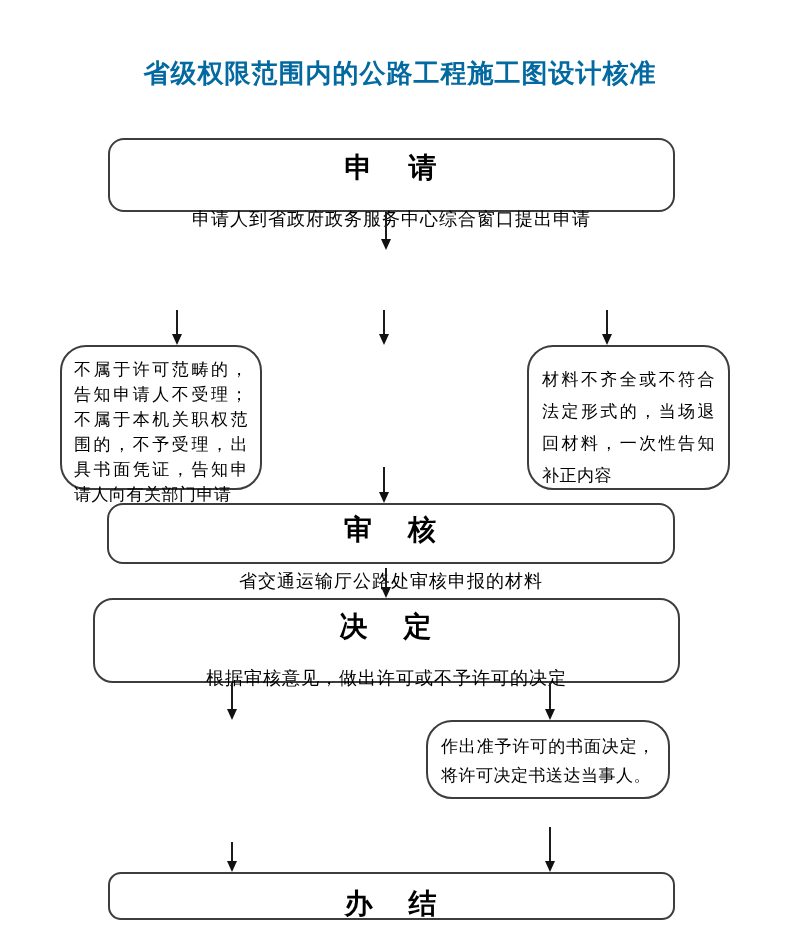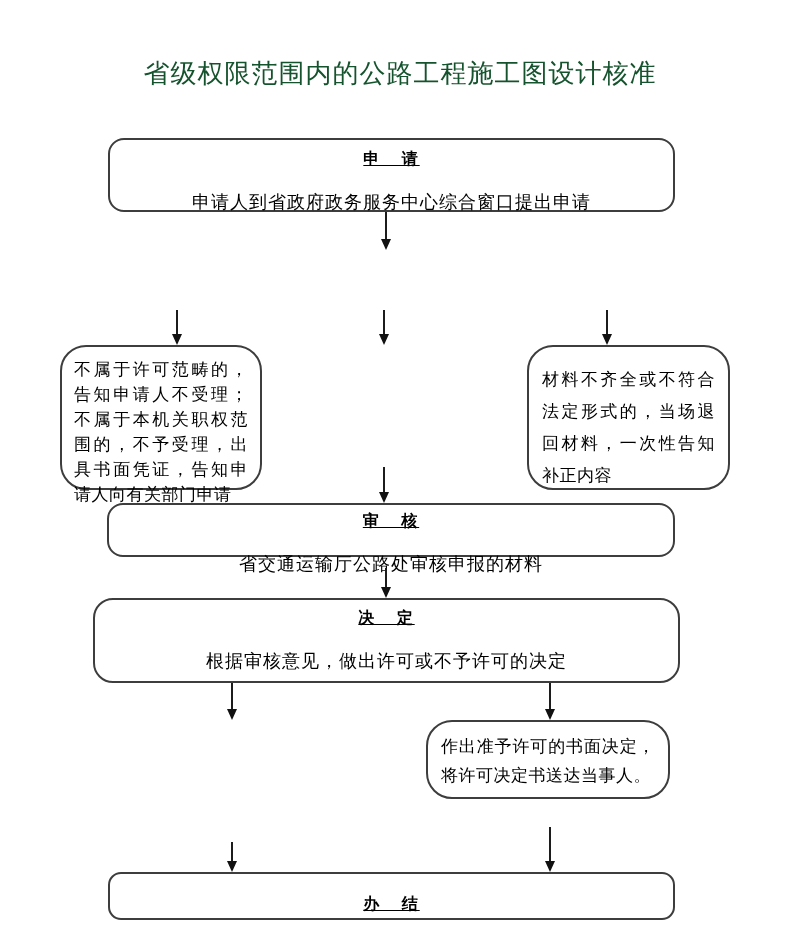--- a/index.html
+++ b/index.html
@@ -6,55 +6,54 @@
   #canvas{
     position:relative;
     width:800px;height:943px;
     background:#ffffff;
     font-family:"DejaVu Sans","Liberation Sans",sans-serif;
     color:#000000;
     overflow:hidden;
   }
   .page-title{
     position:absolute;left:0;top:56px;width:800px;
-    text-align:center;font-size:26px;font-weight:normal;
-    letter-spacing:1px;color:#14532d;
+    text-align:center;font-size:26px;font-weight:bold;
+    letter-spacing:1px;color:#0369a1;
   }
   .node{
     position:absolute;
     box-sizing:border-box;
     border:2px solid #3d3d3d;
     background:#ffffff;
   }
   .hdr-node{
     border-radius:16px;
     display:flex;flex-direction:column;align-items:center;
   }
   .node-heading{
-    font-size:16px;font-weight:bold;
+    font-size:28px;font-weight:bold;
     word-spacing:0.8em;letter-spacing:2px;
     white-space:nowrap;
-    text-decoration:underline;
   }
   .node-body{
     font-size:18px;letter-spacing:1px;
     white-space:nowrap;margin-top:20px;
   }
   .text-node{
     border-radius:26px;
     font-size:17px;letter-spacing:0.5px;
     text-align:justify;
   }
   
   .n-apply   {left:108px;top:138px;width:567px;height:74px;padding-top:9px;}
   .n-accept  {left:108px;top:250px;width:567px;height:60px;padding-top:4px;}
   .n-notacc  {left:60px; top:345px;width:202px;height:145px;padding:10px 12px;line-height:25px;}
   .n-accok   {left:278px;top:345px;width:227px;height:122px;padding:10px 13px;line-height:26px;}
   .n-return  {left:527px;top:345px;width:203px;height:145px;padding:16px 13px;line-height:32px;}
-  .n-review  {left:107px;top:503px;width:568px;height:54px;padding-top:6px;}
+  .n-review  {left:107px;top:503px;width:568px;height:61px;padding-top:6px;}
   .n-decide  {left:93px; top:598px;width:587px;height:85px;padding-top:8px;border-radius:20px;}
   .n-deny    {left:108px;top:720px;width:250px;height:122px;padding:8px 13px;line-height:26px;}
   .n-grant   {left:426px;top:720px;width:244px;height:79px;padding:10px 13px;line-height:29px;}
   .n-done    {left:108px;top:872px;width:567px;height:48px;border-radius:13px;justify-content:center;}
   .n-done .node-heading{margin-top:16px;}
   
   .arrow{position:absolute;width:10px;}
   .arrow-line{position:absolute;left:4px;top:0;bottom:8px;width:2px;background:#1c1c1c;}
   .arrow-head{
     position:absolute;left:0;bottom:0;width:0;height:0;

